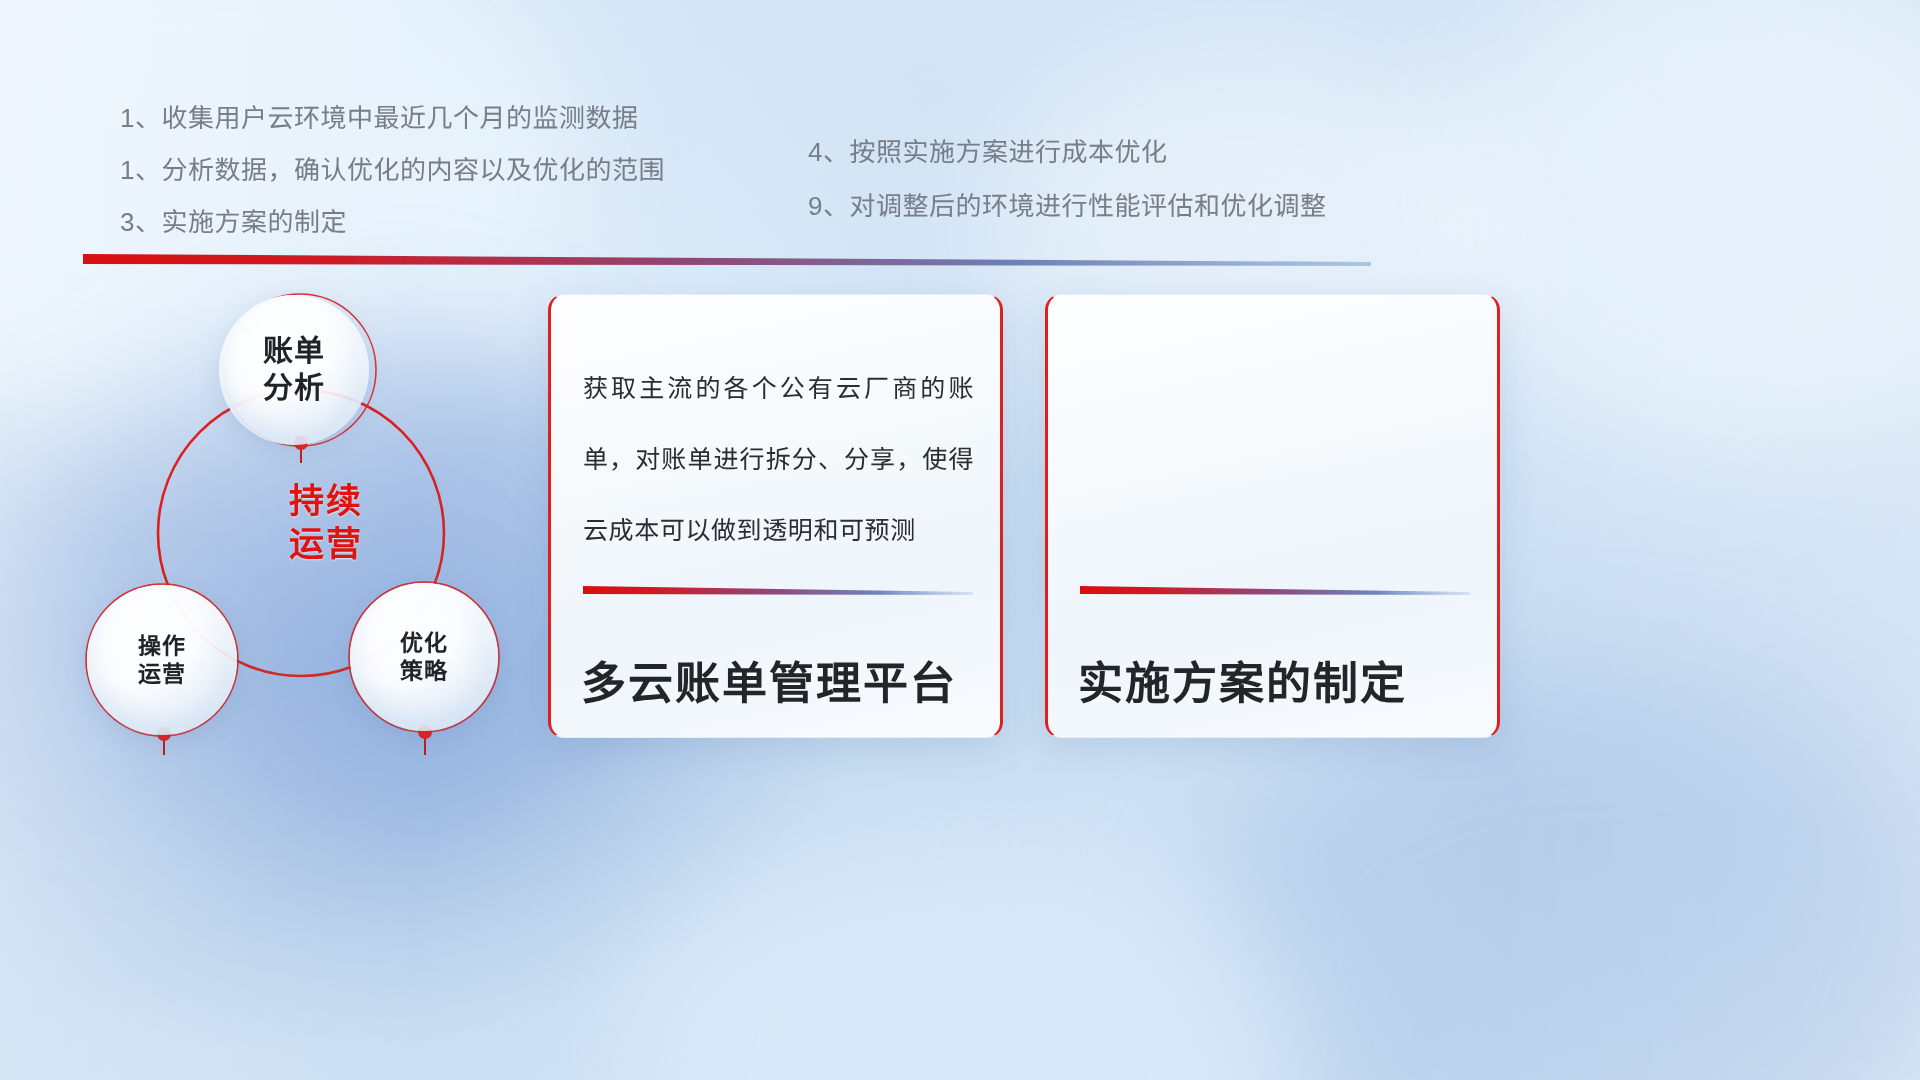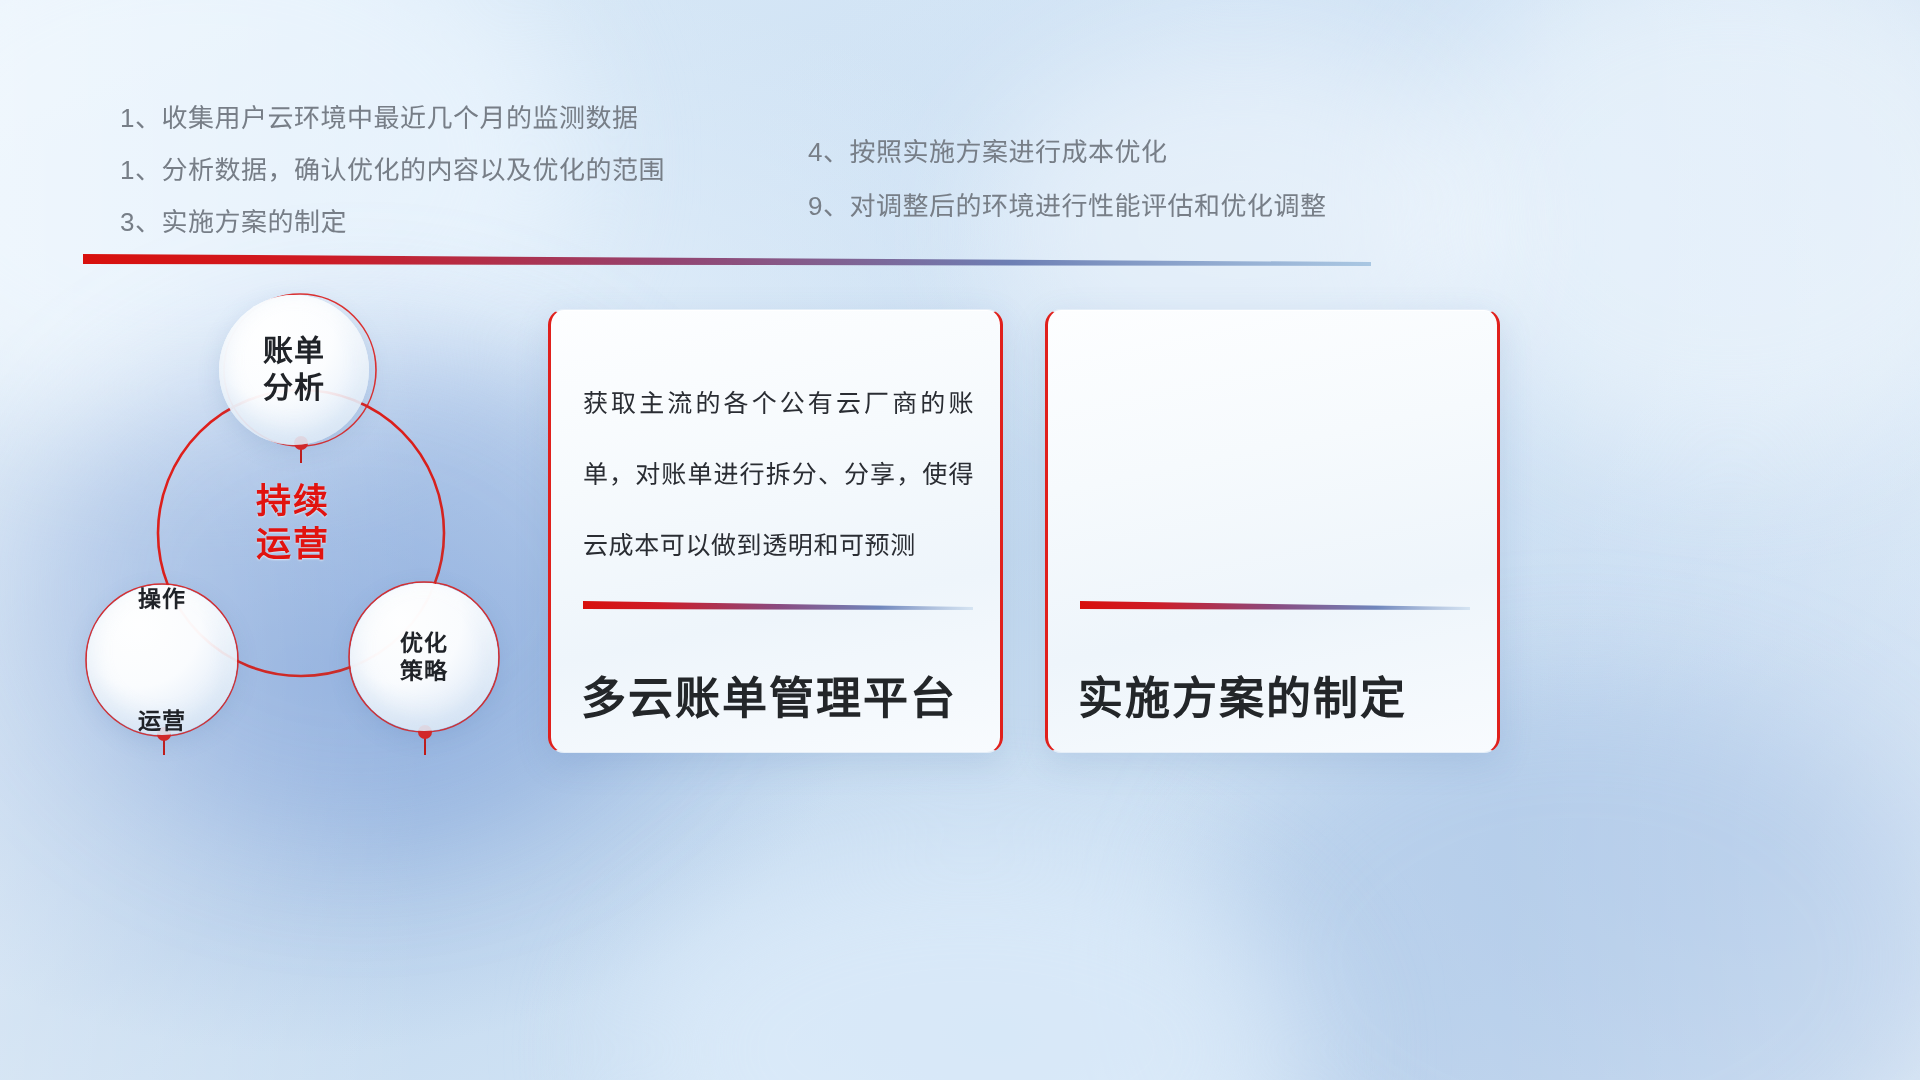--- a/index.html
+++ b/index.html
@@ -52,30 +52,30 @@
   .venn svg{display:block;overflow:visible;}
   .bubble{
     position:absolute;border-radius:50%;
     background:
       radial-gradient(circle at 34% 26%, rgba(255,255,255,.99) 0%, rgba(253,254,255,.96) 42%, rgba(238,245,252,.86) 72%, rgba(226,237,249,.72) 100%);
     box-shadow:0 6px 22px rgba(80,120,170,.17), inset 0 -10px 24px rgba(190,212,238,.45), inset 0 8px 18px rgba(255,255,255,.9);
     display:flex;flex-direction:column;align-items:center;justify-content:center;
     color:#202328;font-weight:700;line-height:1.22;letter-spacing:1px;
   }
   .bub-top{left:139px;top:10px;width:150px;height:150px;font-size:30px;}
-  .bub-bl{left:7px;top:300px;width:150px;height:150px;font-size:23px;justify-content:space-between;}
+  .bub-bl{left:7px;top:300px;width:150px;height:150px;font-size:23px;}
   .bub-br{left:270px;top:298px;width:148px;height:148px;font-size:23px;}
   .center-label{
-    position:absolute;left:176px;top:195px;width:140px;text-align:left;
+    position:absolute;left:176px;top:195px;width:140px;text-align:center;
     color:#e1130f;font-size:35px;font-weight:900;line-height:1.22;letter-spacing:2px;
     text-shadow:0 1px 2px rgba(255,255,255,.6);
   }
 
   
-  .cards{position:absolute;left:548px;top:309px;width:1340px;height:450px;display:flex;gap:42px;}
+  .cards{position:absolute;left:548px;top:294px;width:1340px;height:450px;display:flex;gap:42px;}
   .card{
     position:relative;width:455px;height:444px;border-radius:16px;
     background:linear-gradient(168deg,#fdfeff 0%,#f6fafd 34%,#eef5fb 66%,#f8fbfe 100%);
     border-left:3px solid #e0201c;border-right:3px solid #e0201c;
     border-top:1px solid rgba(226,236,247,.9);border-bottom:1px solid rgba(226,236,247,.9);
     box-shadow:0 10px 34px rgba(70,110,165,.15), inset 0 1px 0 rgba(255,255,255,.95);
     overflow:hidden;
   }
   .card-body{
     position:absolute;left:32px;right:26px;top:58px;

